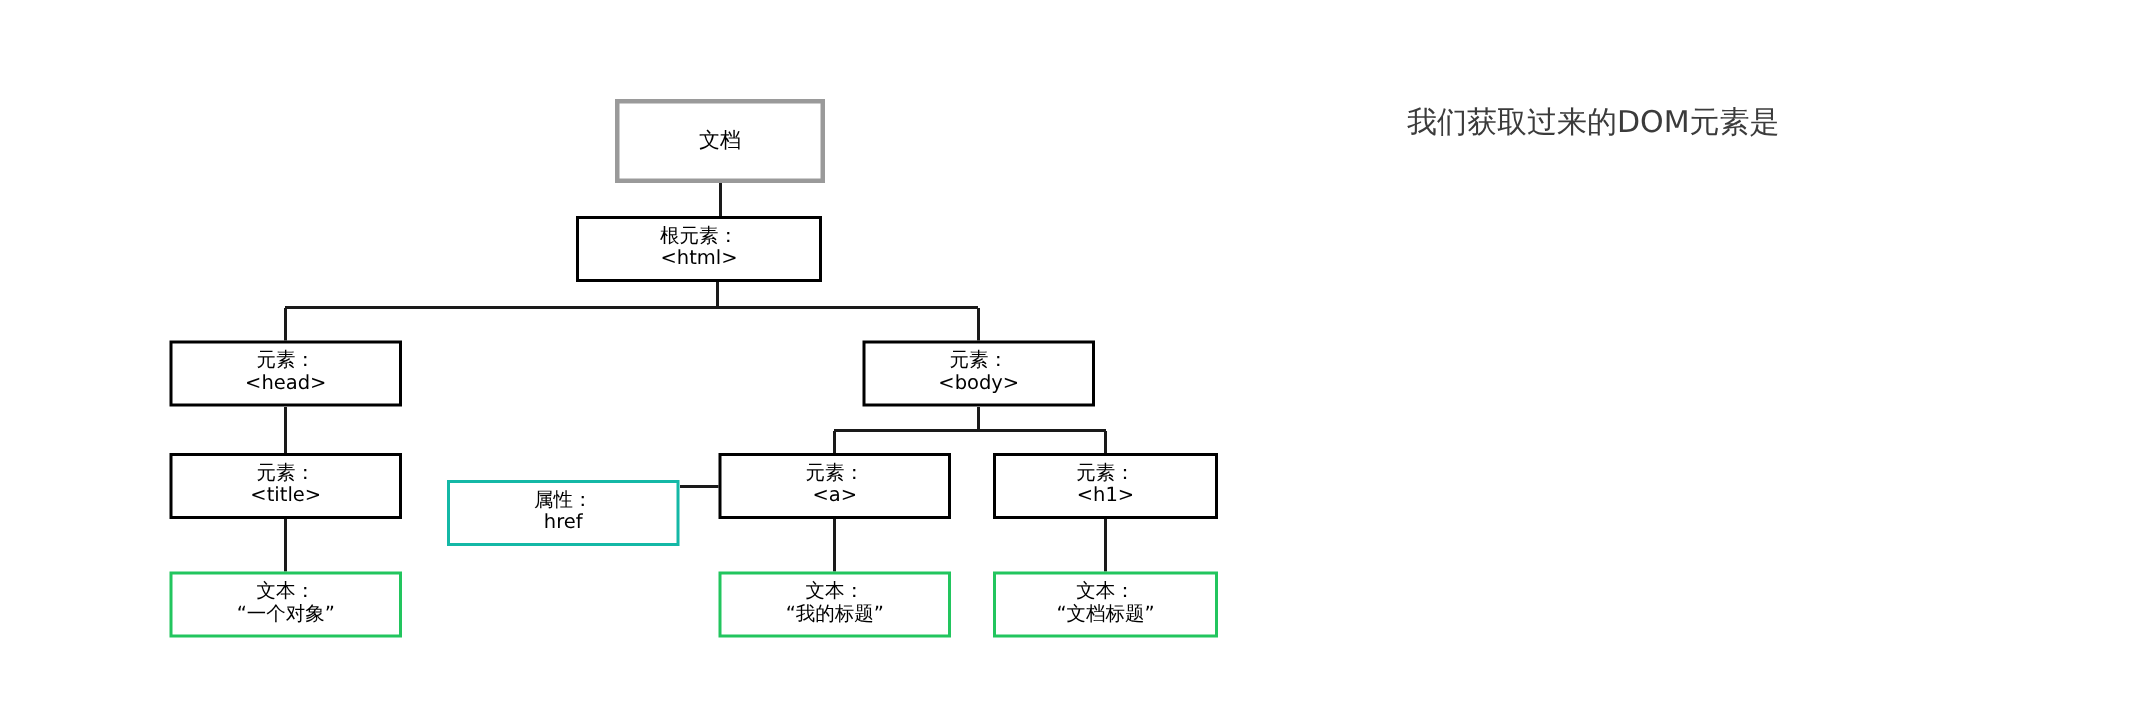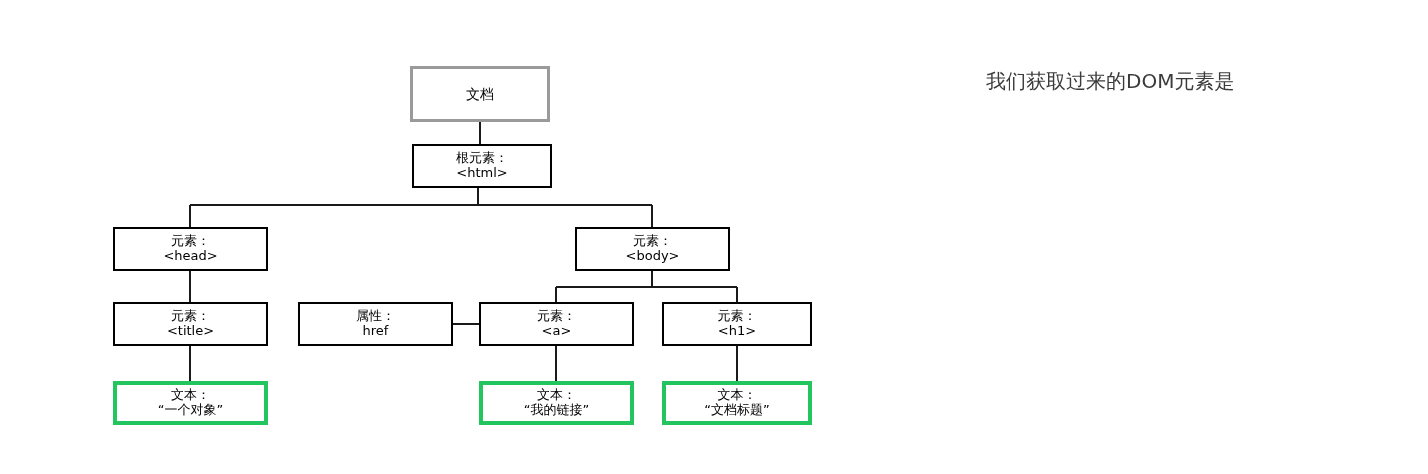--- a/index.html
+++ b/index.html
@@ -27,36 +27,35 @@
     line-height:1.15;
     color:#000000;
     font-size:13px;
     font-family:"DejaVu Sans","Liberation Sans",sans-serif;
     letter-spacing:0px;
     z-index:2;
   }
   .node .l1,.node .l2{display:block;white-space:nowrap;}
   .n-doc{border:3px solid #9a9a9a;}
   .n-el{border:2px solid #000000;}
-  .n-attr{border:2px solid #000000;}
-  .n-text{border:4px solid #22c55e;}
+  .n-attr{border:2px solid #14b8a6;margin-top:18px;}
+  .n-text{border:2px solid #22c55e;}
 
   .n-doc .l1{font-size:14px;}
 
   
   #notes{
     position:absolute;
     left:938px;top:58px;
     width:420px;
     color:#3b3b3b;
     font-size:20px;
     line-height:46px;
     font-family:"DejaVu Sans","Liberation Sans",sans-serif;
     white-space:nowrap;
-    margin-left:48px;
   }
   #notes .line{display:block;}
 </style>
 </head>
 <body>
 
 <div id="stage">
 
   <div id="diagram">
 
@@ -83,21 +82,21 @@
 
         <line x1="556" y1="346" x2="556" y2="381"></line>
 
         <line x1="737" y1="346" x2="737" y2="381"></line>
       </g>
     </svg>
 
   <div class="node n-doc" style="left: 410px; top: 66px; width: 140px; height: 56px;">
         <span class="l1">文档</span>
       </div>
-      <div class="node n-el" style="left: 412px; top: 144px; width: 140px; height: 44px; align-items: center;">
+      <div class="node n-el" style="left: 384px; top: 144px; width: 164px; height: 44px; align-items: center;">
         <span class="l1">根元素：</span>
         <span class="l2">&lt;html&gt;</span>
       </div>
       <div class="node n-el" style="left: 113px; top: 227px; width: 155px; height: 44px;">
         <span class="l1">元素：</span>
         <span class="l2">&lt;head&gt;</span>
       </div>
       <div class="node n-el" style="left: 575px; top: 227px; width: 155px; height: 44px;">
         <span class="l1">元素：</span>
         <span class="l2">&lt;body&gt;</span>
@@ -117,21 +116,21 @@
       <div class="node n-el" style="left: 662px; top: 302px; width: 150px; height: 44px;">
         <span class="l1">元素：</span>
         <span class="l2">&lt;h1&gt;</span>
       </div>
       <div class="node n-text" style="left: 113px; top: 381px; width: 155px; height: 44px;">
         <span class="l1">文本：</span>
         <span class="l2">“一个对象”</span>
       </div>
       <div class="node n-text" style="left: 479px; top: 381px; width: 155px; height: 44px;">
         <span class="l1">文本：</span>
-        <span class="l2">“我的链接”</span>
+        <span class="l2">“我的标题”</span>
       </div>
       <div class="node n-text" style="left: 662px; top: 381px; width: 150px; height: 44px;">
         <span class="l1">文本：</span>
         <span class="l2">“文档标题”</span>
       </div>
     </div>
 
   <div id="notes" style="color: rgb(59, 59, 59);">
       <span class="line">我们获取过来的DOM元素是</span>
     </div>

